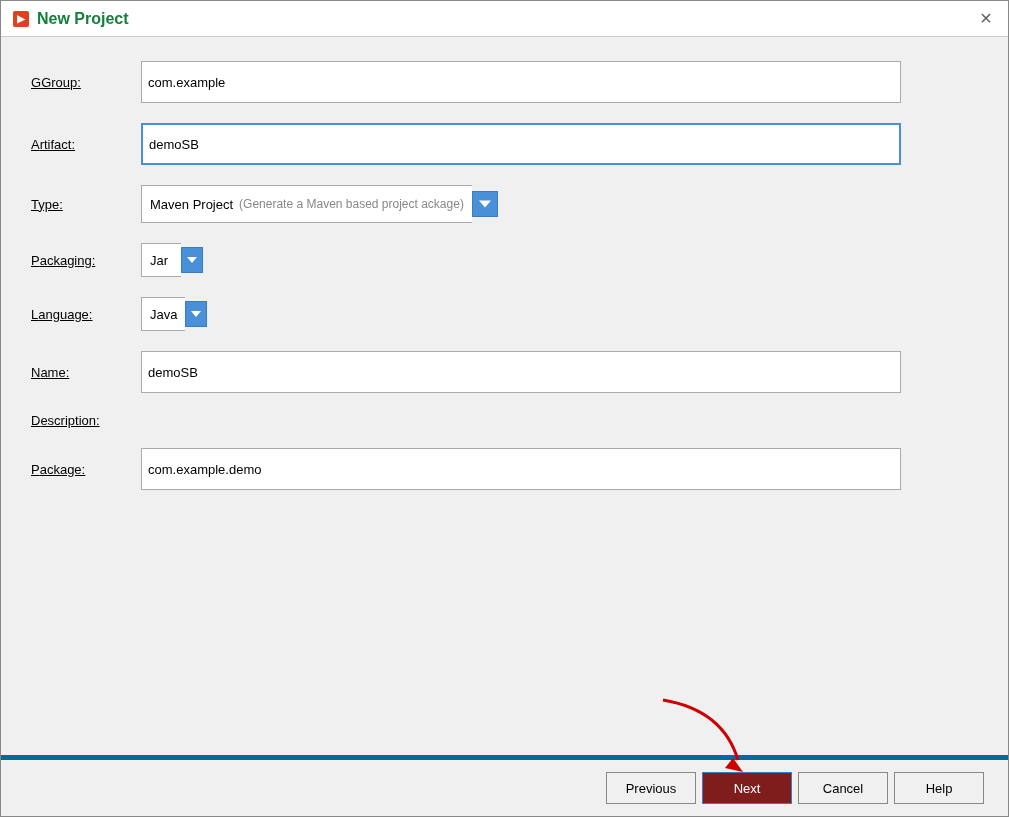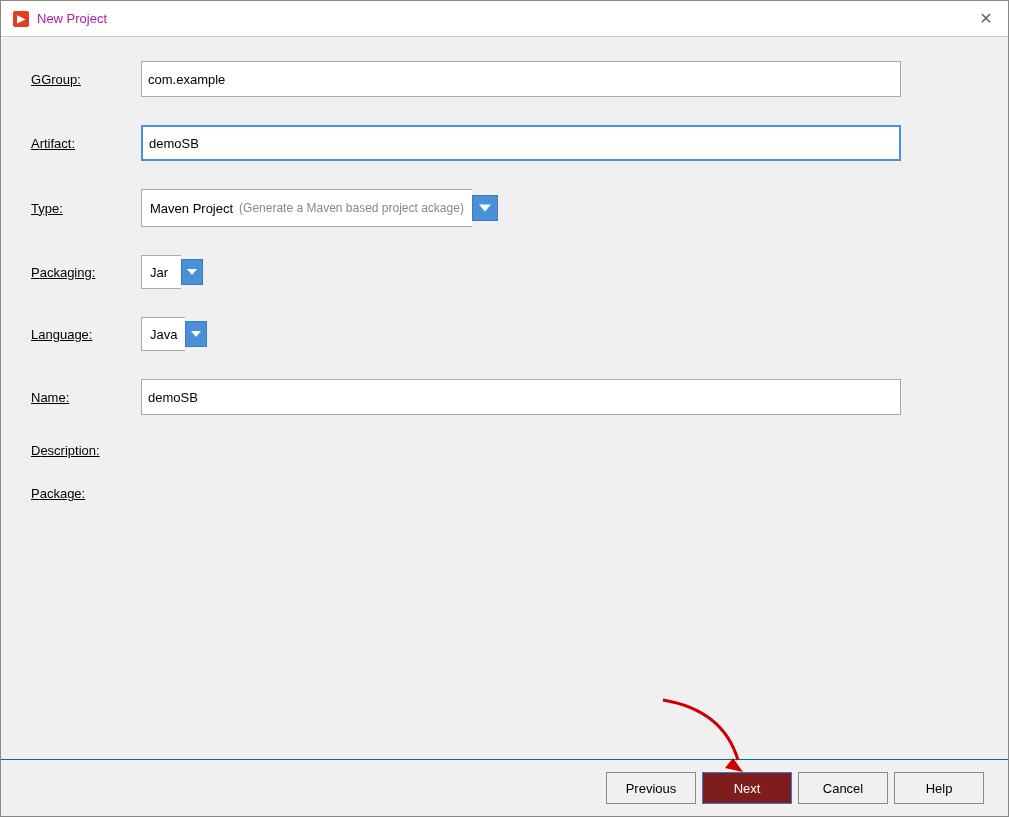--- a/index.html
+++ b/index.html
@@ -44,62 +44,62 @@
       background: #e04020;
       border-radius: 2px;
       display: flex;
       align-items: center;
       justify-content: center;
       font-size: 10px;
       color: white;
       font-weight: bold;
     }
     .title-text {
-      font-size: 13px;
-      font-weight: normal;
-      color: #a21caf;
+      font-size: 16px;
+      font-weight: bold;
+      color: #15803d;
     }
     .close-btn {
       width: 20px;
       height: 20px;
       display: flex;
       align-items: center;
       justify-content: center;
       cursor: pointer;
       font-size: 16px;
       color: #666;
       border: none;
       background: none;
     }
     .content {
       flex: 1;
       padding: 24px 30px;
       display: flex;
       flex-direction: column;
-      gap: 16px;
+      gap: 8px;
     }
     .form-row {
       display: flex;
       align-items: center;
       margin-bottom: 12px;
     }
     .form-label {
       width: 110px;
       text-align: left;
       color: #000;
       font-size: 13px;
       flex-shrink: 0;
     }
     .form-label span {
       text-decoration: underline;
     }
     .form-input {
       flex: 1;
       max-width: 760px;
-      height: 36px;
+      height: 42px;
       border: 1px solid #aaa;
       background: white;
       padding: 2px 6px;
       font-size: 13px;
       color: #000;
       outline: none;
     }
     .form-input.focused {
       border: 2px solid #4a90d9;
     }
@@ -174,21 +174,21 @@
     }
     .spacer {
       flex: 1;
     }
     .footer {
       display: flex;
       justify-content: flex-end;
       align-items: center;
       padding: 12px 24px;
       gap: 6px;
-      border-top: 1px solid #0369a1;
+      border-top: 5px solid #0369a1;
       background: #f0f0f0;
       position: relative;
     }
     .footer-btn {
       height: 32px;
       min-width: 90px;
       padding: 0 16px;
       font-size: 13px;
       cursor: pointer;
       border: 1px solid #888;
@@ -302,20 +302,21 @@
     <div class="form-row">
       <div class="form-label">
         <span>D</span><span>escription:</span>
       </div>
     </div>
 
     <div class="form-row">
       <div class="form-label">
         <span>P</span><span>ackage:</span>
       </div>
+      <input class="form-input" type="text" value="com.example.demo" style="">
     </div>
 
     <div class="spacer"></div>
   </div>
 
   <div class="footer">
 
     <div class="arrow-container">
       <svg class="arrow-svg" viewBox="0 0 120 90" xmlns="http://www.w3.org/2000/svg">
         <path d="M 20 10 Q 80 20 95 70" stroke="#cc0000" stroke-width="3" fill="none"></path>

